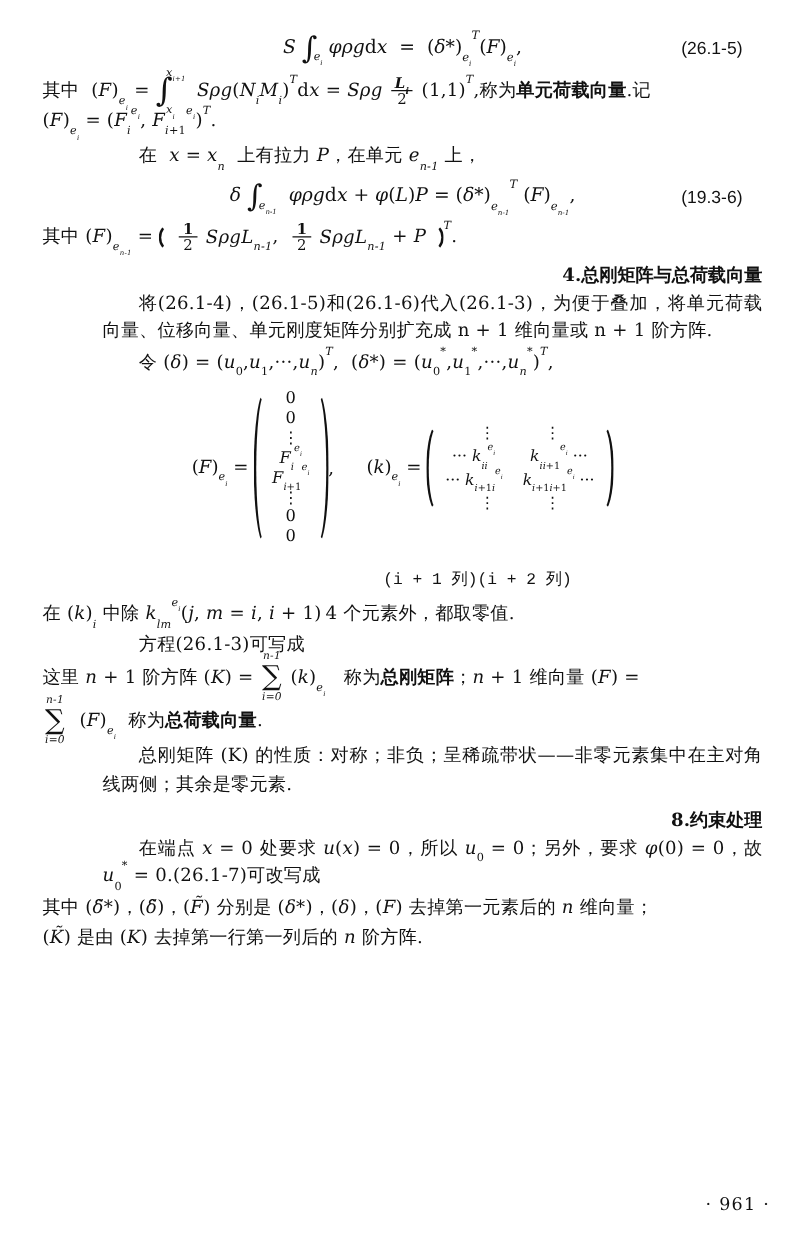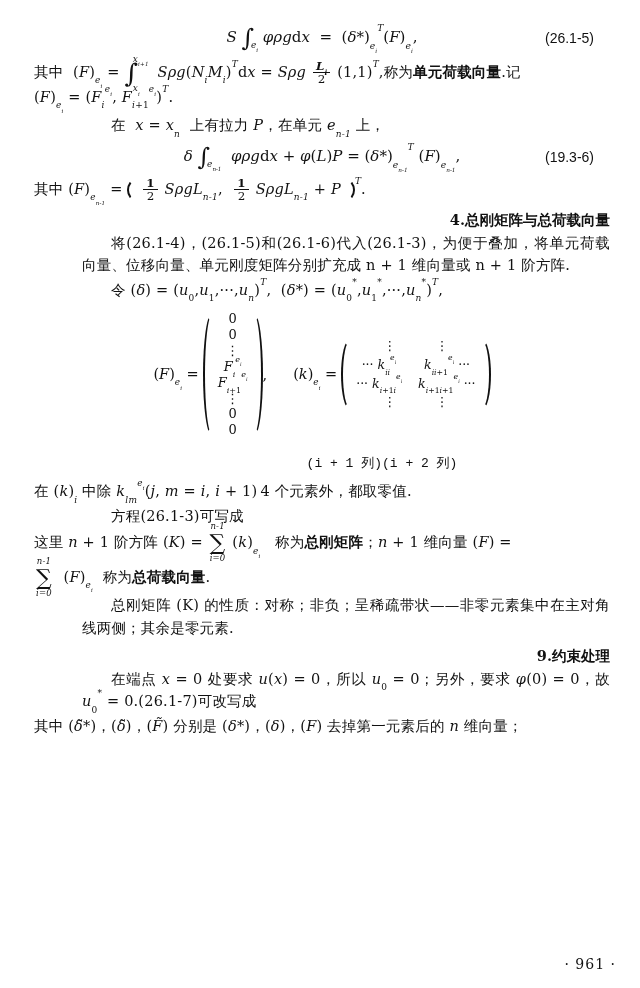--- a/index.html
+++ b/index.html
@@ -338,27 +338,30 @@
     (<i>k</i>)<sub><i>e<sub>i</sub></i></sub>&nbsp;&nbsp;&nbsp;<span>称为</span><span class="bold">总刚矩阵</span>；<i>n</i> + 1 维向量 (<i>F</i>) =
   </div>
 
   <div class="para" style="margin-top:12px;">
     <span class="sigma">∑<span class="slim top">n-1</span><span class="slim bot">i=0</span></span>
     &nbsp;(<i>F</i>)<sub><i>e<sub>i</sub></i></sub>&nbsp;&nbsp;<span>称为</span><span class="bold">总荷载向量</span><span>.</span>
   </div>
 
   <div class="para indent" style="margin-top:6px;">总刚矩阵 (K) 的性质：对称；非负；呈稀疏带状——非零元素集中在主对角线两侧；其余是零元素.</div>
 
-  <div class="heading">9.约束处理</div>
+  <div class="heading">8.约束处理</div>
 
   <div class="para indent">
     在端点 <i>x</i> = 0 处要求 <i>u</i>(<i>x</i>) = 0，所以 <i>u</i><sub>0</sub> = 0；另外，要求 <i>φ</i>(0) = 0，故 <i>u</i><sub>0</sub><sup>*</sup> = 0.(26.1-7)可改写成
   </div>
 
 
   <div class="para">
     其中 (<i>δ̃</i>*)，(<i>δ̃</i>)，(<i>F̃</i>) 分别是 (<i>δ</i>*)，(<i>δ</i>)，(<i>F</i>) 去掉第一元素后的 <i>n</i> 维向量；
   </div>
+  <div class="para">
+    (<i>K̃</i>) 是由 (<i>K</i>) 去掉第一行第一列后的 <i>n</i> 阶方阵.
+  </div>
 
  </div>
 
  <div class="pageno">· 961 ·</div>
 </div>
 
 </body></html>

